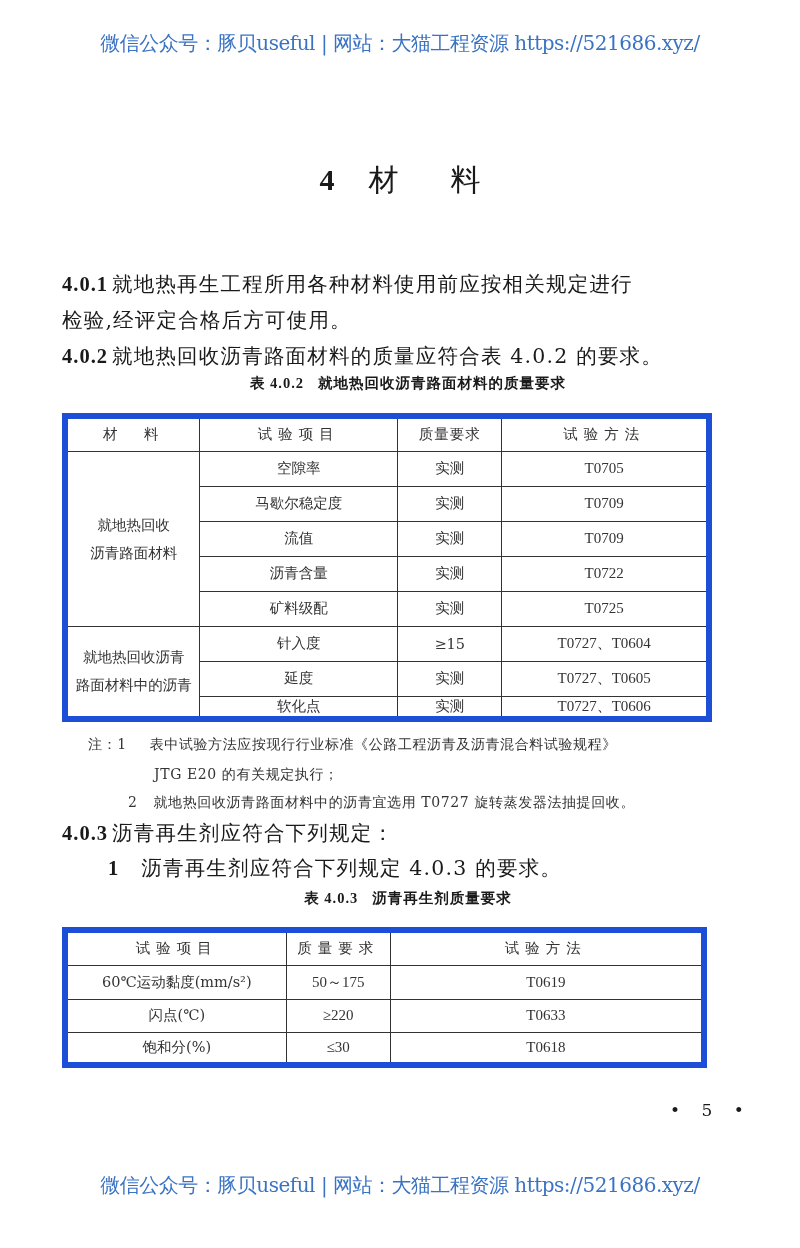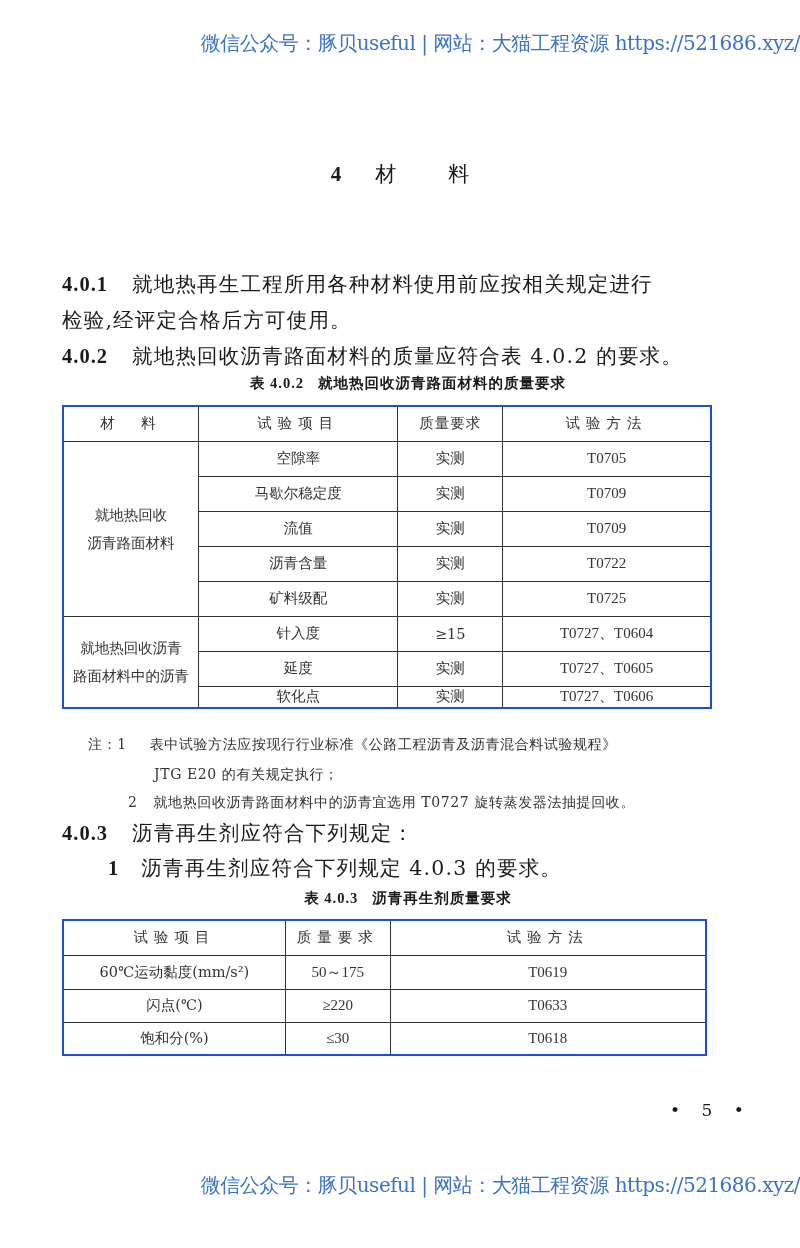--- a/index.html
+++ b/index.html
@@ -3,36 +3,36 @@
 <meta charset="utf-8">
 <style>
   html, body { margin: 0; padding: 0; }
   body {
     width: 800px; height: 1248px; position: relative; overflow: hidden;
     background: #ffffff; color: #1a1a1a;
     font-family: "DejaVu Serif", "Liberation Serif", serif;
   }
   .abs { position: absolute; }
   .watermark {
-    left: 0; width: 800px; text-align: right;
+    left: 0; width: 800px; text-align: center;
     color: #3a73c4; font-family: "DejaVu Serif", "Liberation Serif", serif;
     font-size: 20px; letter-spacing: -0.5px; white-space: nowrap;
   }
   .chapter {
-    left: 0; width: 800px; top: 160px; text-align: center; font-size: 21px;
+    left: 0; width: 800px; top: 160px; text-align: center; font-size: 30px;
   }
   .chapter .num { font-weight: bold; font-family: "Liberation Serif", serif; margin-right: 34px; }
   .chapter .t1 { margin-right: 52px; }
   .para { left: 62px; font-size: 20.5px; line-height: 36px; letter-spacing: 1.2px; white-space: nowrap; }
-  .clause { font-weight: bold; font-family: "Liberation Serif", serif; letter-spacing: 1px; margin-right: 24px; }
+  .clause { font-weight: bold; font-family: "Liberation Serif", serif; letter-spacing: 1px; margin-right: 4px; }
   .caption { left: 8px; width: 800px; text-align: center; font-size: 14.5px; font-weight: bold; letter-spacing: 1px; }
   .caption .cnum { font-family: "Liberation Serif", serif; margin-right: 14px; }
   table { border-collapse: collapse; position: absolute; font-size: 14.5px; color: #333; }
   td, th { border: 1px solid #333; text-align: center; font-weight: normal; padding: 0; }
-  table { border: 2px solid #1d4ed8; }
+  table { border: 6px solid #1d4ed8; margin-top: 8px; }
   th { letter-spacing: 6px; }
   .mono { font-family: "Liberation Serif", serif; font-size: 15px; }
   .note { font-size: 14px; color: #333; letter-spacing: 0.6px; white-space: nowrap; }
   .pagenum { left: 670px; top: 1100px; font-size: 17px; letter-spacing: 8px; }
 </style>
 </head>
 <body>
 
 <div class="abs watermark" style="top:30px;">微信公众号：豚贝useful | 网站：大猫工程资源 https://521686.xyz/</div>
 

